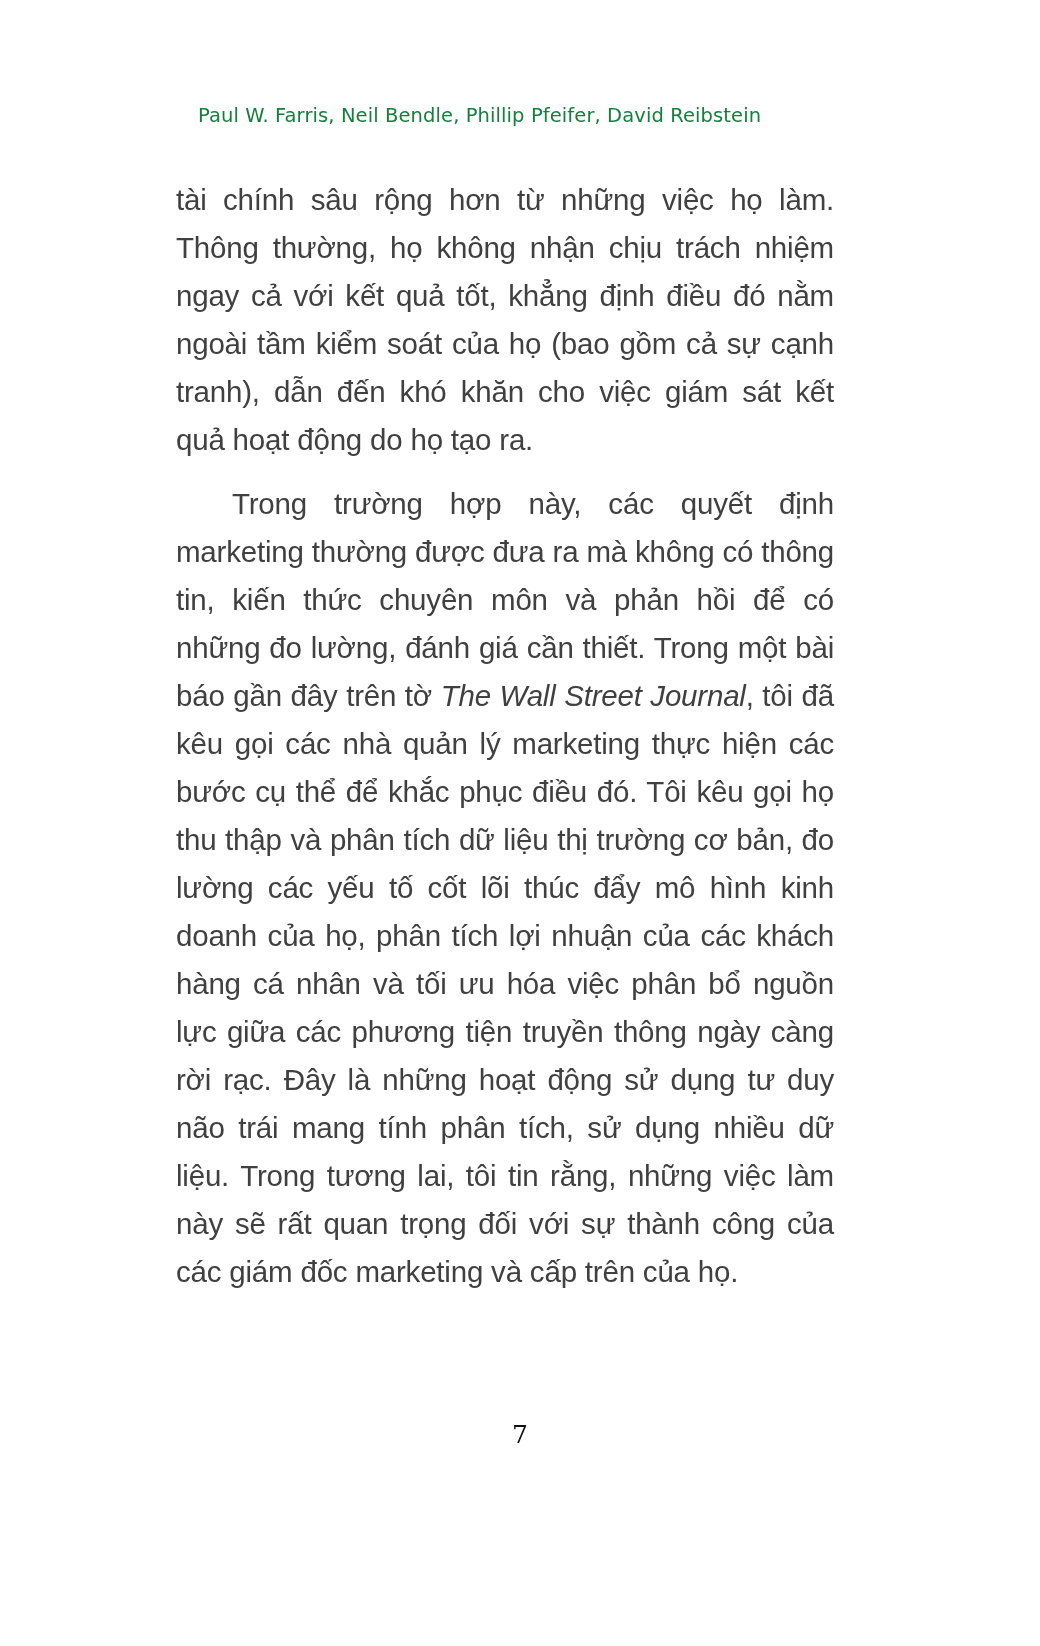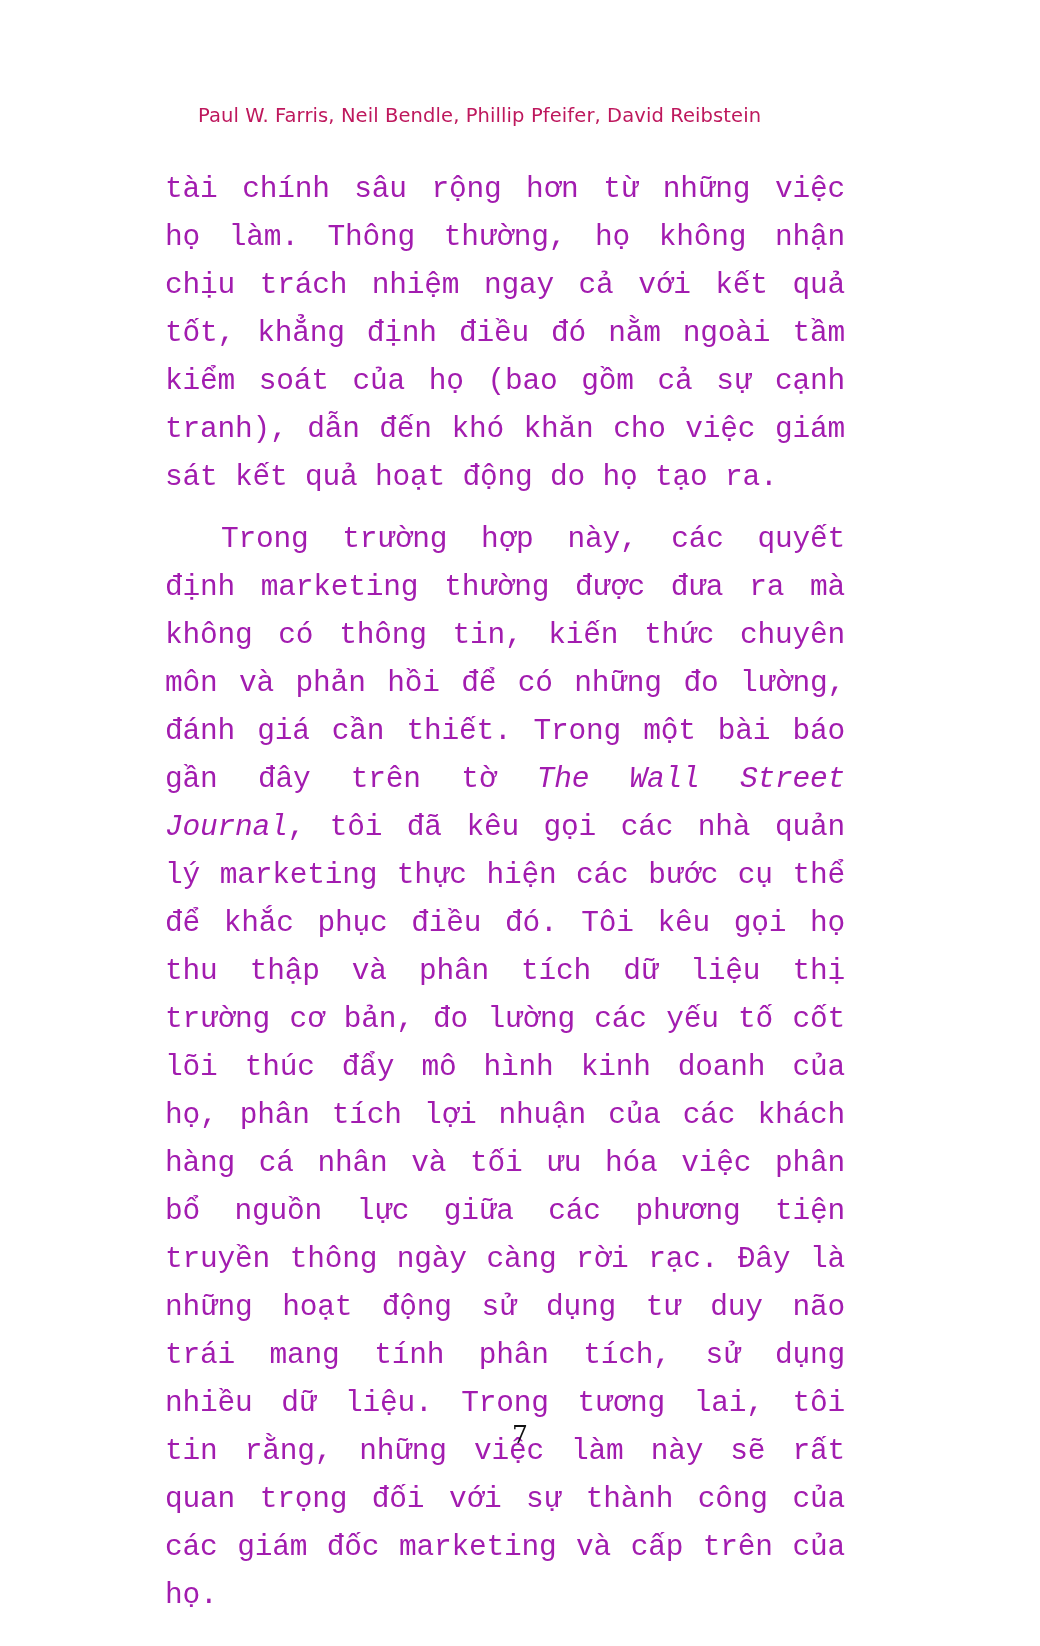--- a/index.html
+++ b/index.html
@@ -25,37 +25,37 @@
     padding: 0;
   }
   .running-head {
     position: absolute;
     top: 104px;
     left: 198px;
     width: 680px;
     font-family: "DejaVu Sans", sans-serif;
     font-size: 19.5px;
     letter-spacing: 0.1px;
-    color: #be185d;
+    color: #15803d;
     white-space: nowrap;
   }
   .body-col {
     position: absolute;
     top: 160px;
     left: 160px;
     width: 690px;
   }
   p.para {
-    margin: 5px;
+    margin: 16px;
     font-size: 29.5px;
     line-height: 48px;
     text-align: justify;
     text-justify: inter-word;
-    color: #a21caf;
-    font-family: Liberation Mono, monospace;
+    color: #404040;
+    font-family: Liberation Sans, sans-serif;
     font-weight: 400;
     letter-spacing: -0.2px;
     -webkit-hyphens: none;
     hyphens: none;
   }
   p.para + p.para {
     margin-top: 14px;
   }
   p.indent {
     text-indent: 56px;

